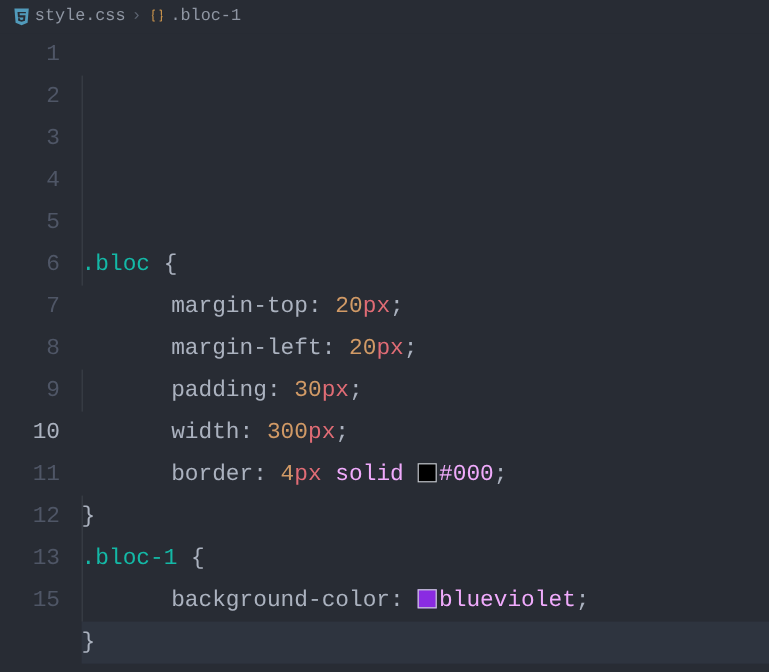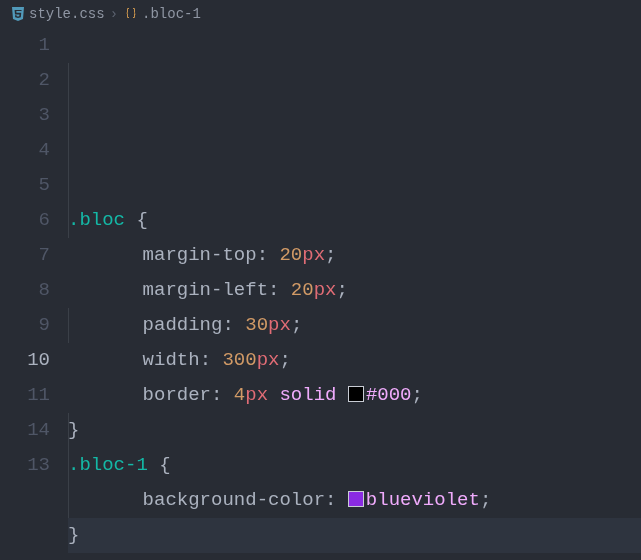--- a/index.html
+++ b/index.html
@@ -101,21 +101,22 @@
       <div class="ln">2</div>
       <div class="ln">3</div>
       <div class="ln">4</div>
       <div class="ln">5</div>
       <div class="ln">6</div>
       <div class="ln">7</div>
       <div class="ln">8</div>
       <div class="ln">9</div>
       <div class="ln active">10</div>
       <div class="ln">11</div>
-      <div class="ln">14</div>
+      <div class="ln">12</div>
       <div class="ln">13</div>
+      <div class="ln">15</div>
     </div>
   <div class="code">
     <div class="indent-guide ig1"></div>
     <div class="indent-guide ig2"></div>
     <div class="indent-guide ig3"></div>
   <span class="line"><span class="tok-selector">.bloc</span> <span class="tok-brace">{</span></span><span class="line">    <span class="tok-prop">margin-top</span><span class="tok-punct">:</span> <span class="tok-num">20</span><span class="tok-unit">px</span><span class="tok-punct">;</span></span><span class="line">    <span class="tok-prop">margin-left</span><span class="tok-punct">:</span> <span class="tok-num">20</span><span class="tok-unit">px</span><span class="tok-punct">;</span></span><span class="line">    <span class="tok-prop">padding</span><span class="tok-punct">:</span> <span class="tok-num">30</span><span class="tok-unit">px</span><span class="tok-punct">;</span></span><span class="line">    <span class="tok-prop">width</span><span class="tok-punct">:</span> <span class="tok-num">300</span><span class="tok-unit">px</span><span class="tok-punct">;</span></span><span class="line">    <span class="tok-prop">border</span><span class="tok-punct">:</span> <span class="tok-num">4</span><span class="tok-unit">px</span> <span class="tok-ident">solid</span> <span class="swatch sw-black"></span><span class="tok-ident">#000</span><span class="tok-punct">;</span></span><span class="line"><span class="tok-brace">}</span></span><span class="line"><span class="tok-selector">.bloc-1</span> <span class="tok-brace">{</span></span><span class="line">    <span class="tok-prop">background-color</span><span class="tok-punct">:</span> <span class="swatch sw-blueviolet"></span><span class="tok-ident">blueviolet</span><span class="tok-punct">;</span></span><span class="line active"><span class="tok-brace">}</span></span><span class="line"><span class="tok-selector">.bloc-2</span> <span class="tok-brace">{</span></span></div>
 </div>
 
 </body></html>

